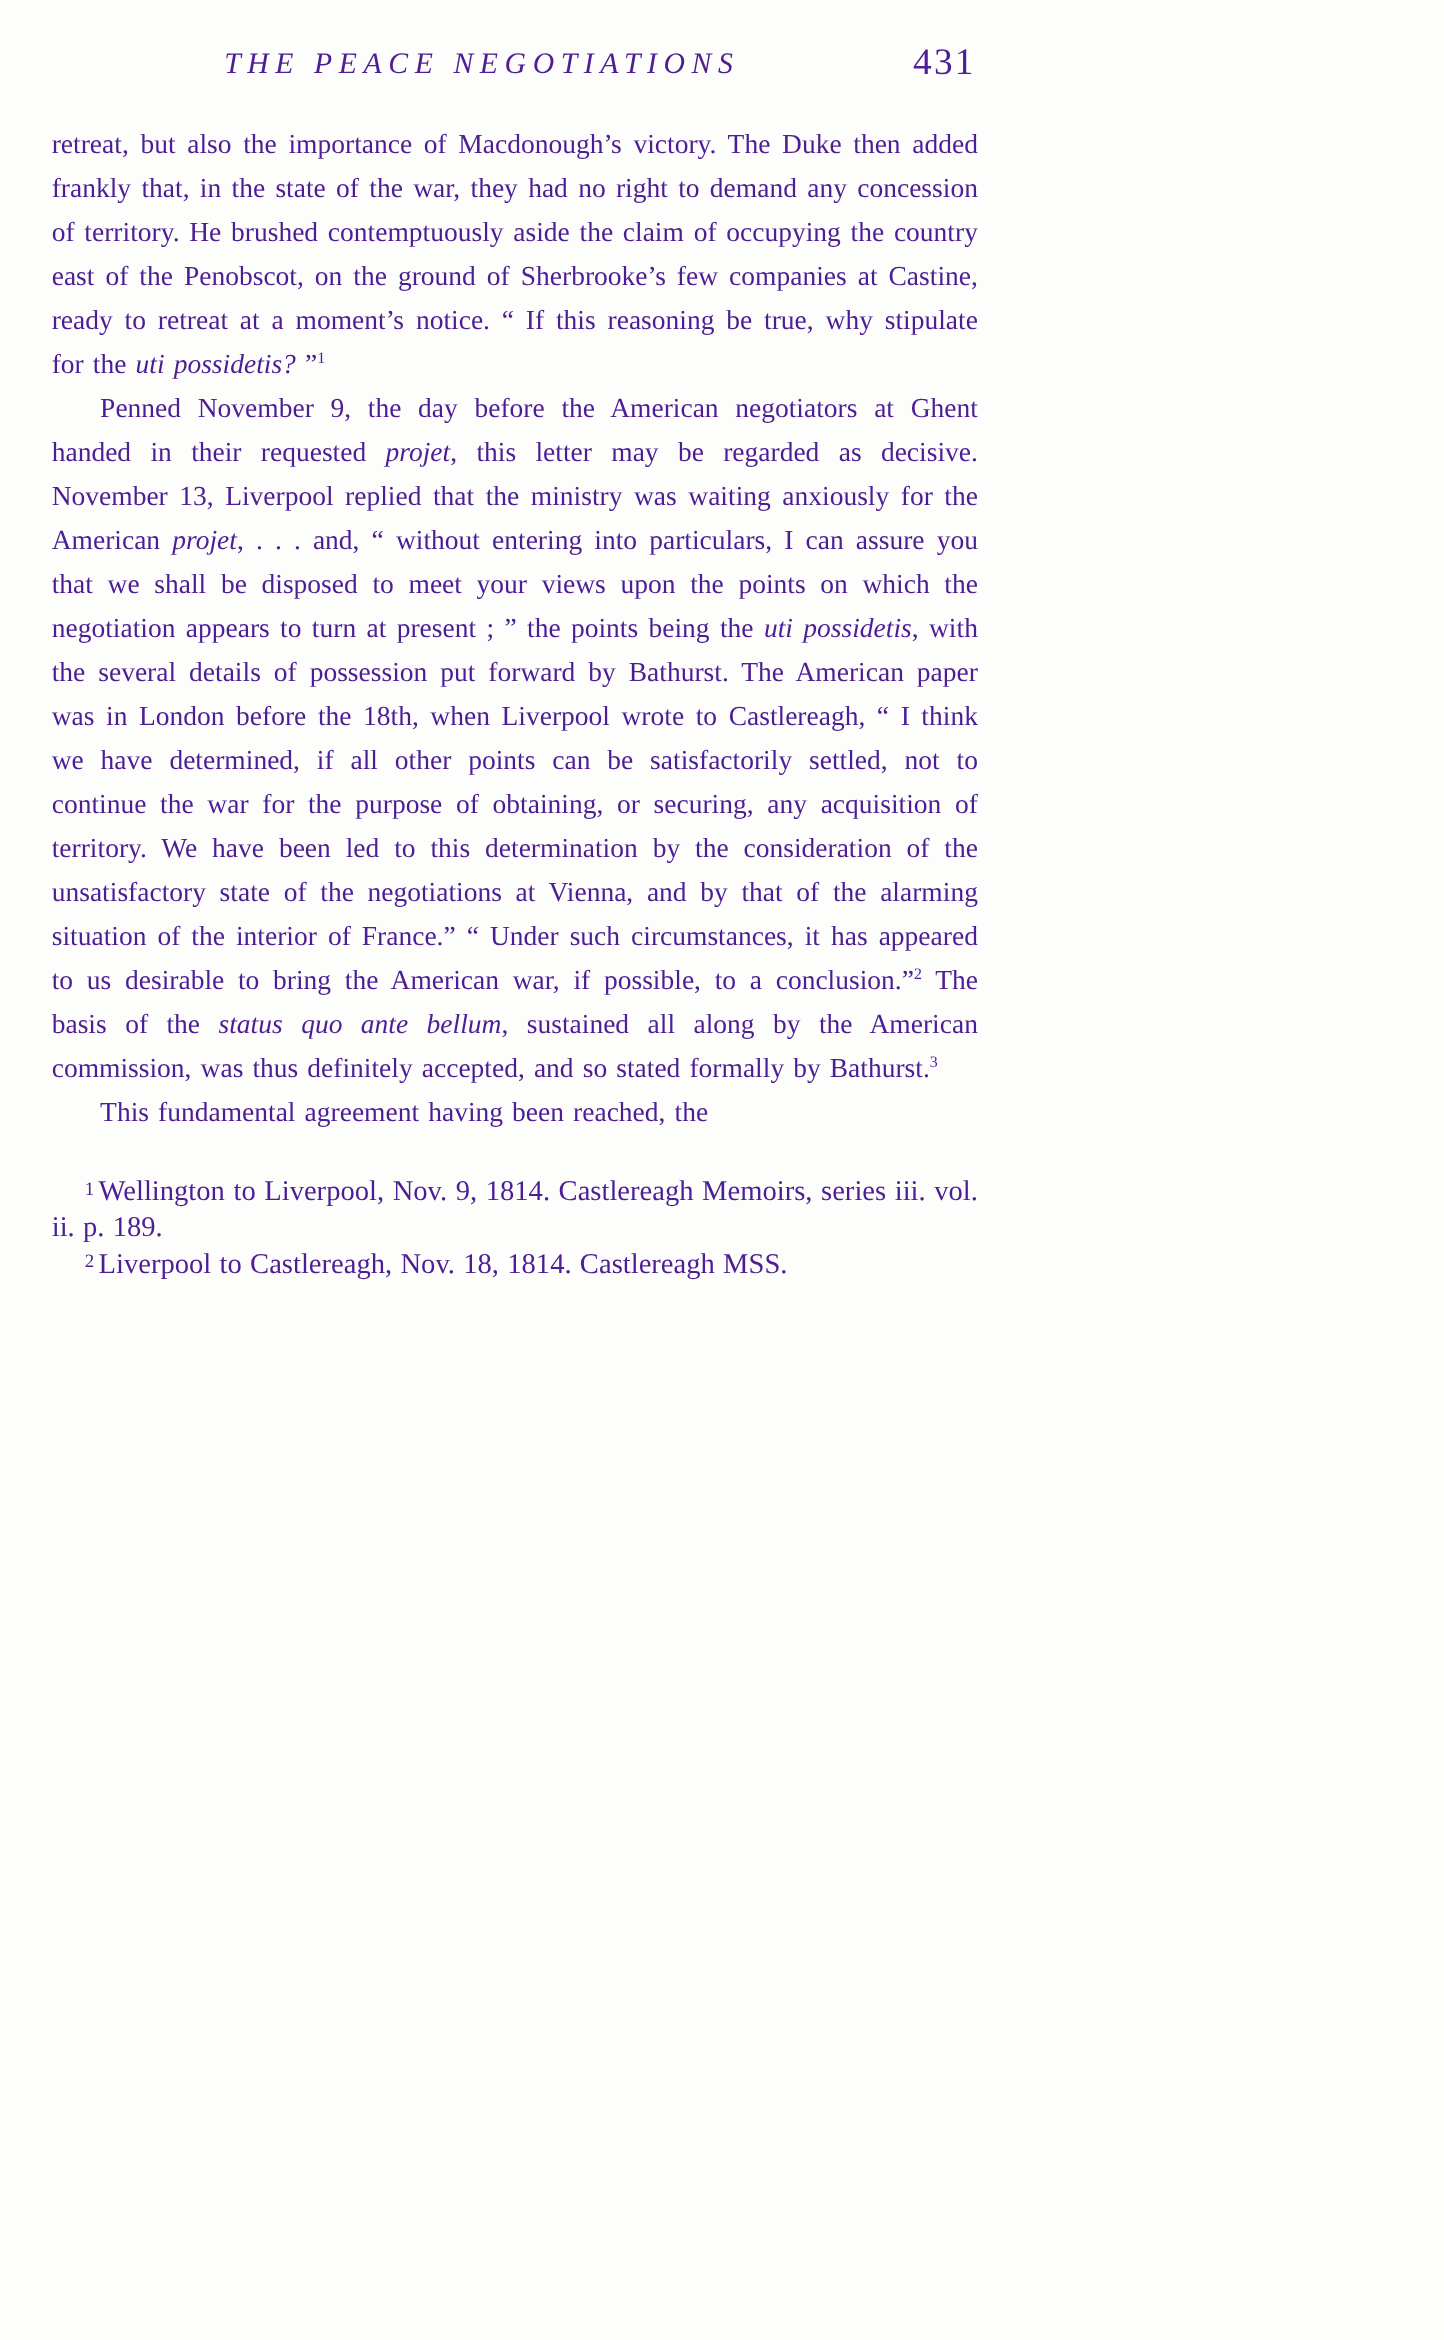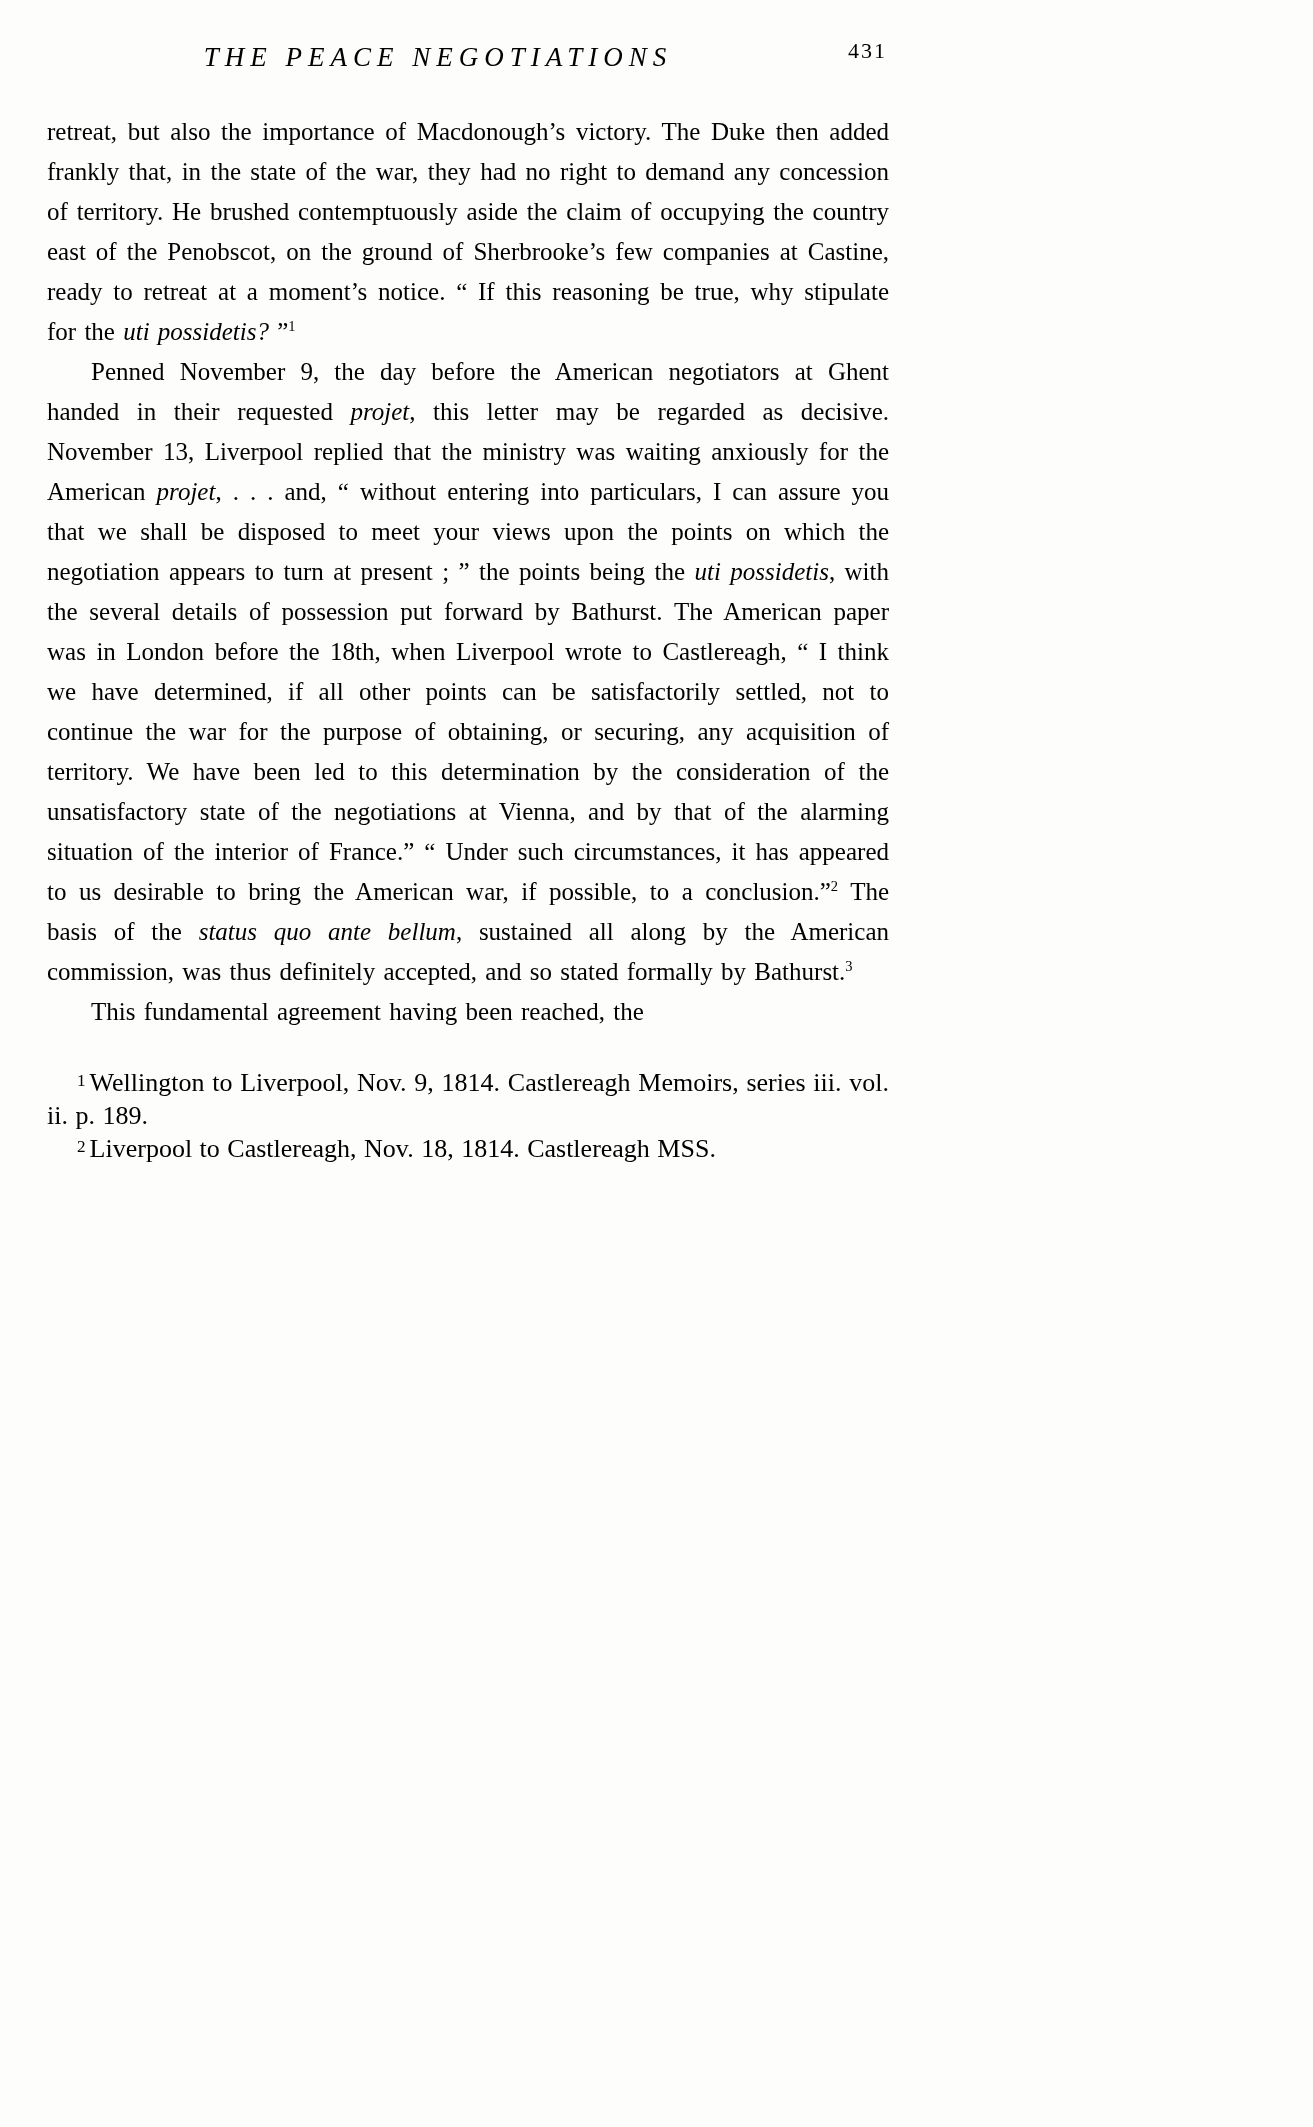--- a/index.html
+++ b/index.html
@@ -6,21 +6,21 @@
   html, body { margin: 0; padding: 0; }
   body {
     background: #ffffff;
     font-family: "Liberation Serif", "DejaVu Serif", serif;
   }
   .page {
     position: relative;
     width: 1313px;
     height: 2127px;
     background: #fdfdfb;
-    color: #000000;
+    color: #4c1d95;
     overflow: hidden;
   }
   .text-block {
     position: absolute;
     left: 47px;
     top: 42px;
     width: 842px;
   }
   .running-header {
     position: relative;
@@ -32,21 +32,21 @@
     font-style: italic;
     font-size: 27px;
     letter-spacing: 6px;
     padding-right: 60px; 
     white-space: nowrap;
   }
   .page-number {
     position: absolute;
     right: 2px;
     top: -4px;
-    font-size: 22px;
+    font-size: 34px;
     letter-spacing: 2px;
     font-style: normal;
   }
   .body-text {
     margin-top: 24px;
     font-size: 25px;
     line-height: 40px;
     text-align: justify;
     word-spacing: 2px;
   }

